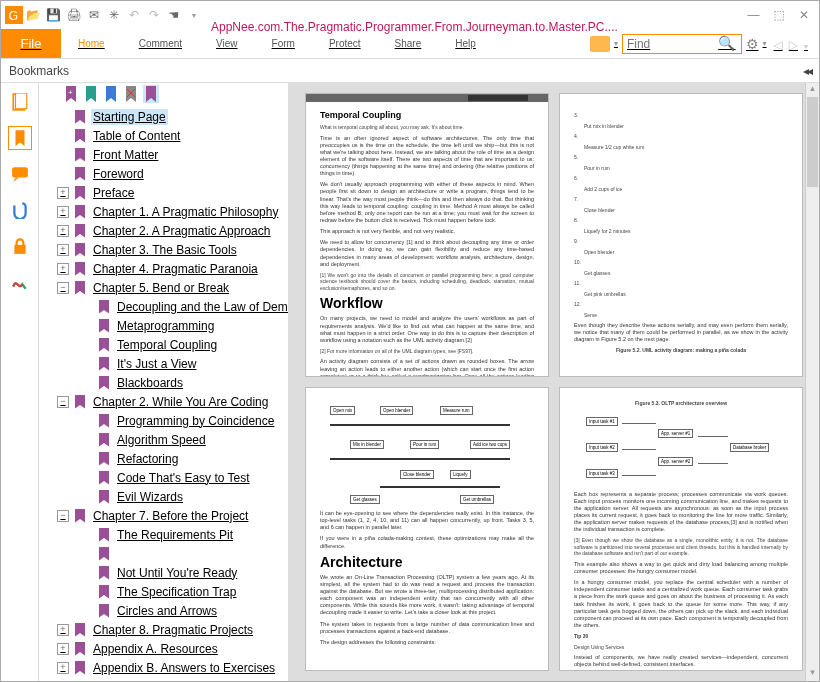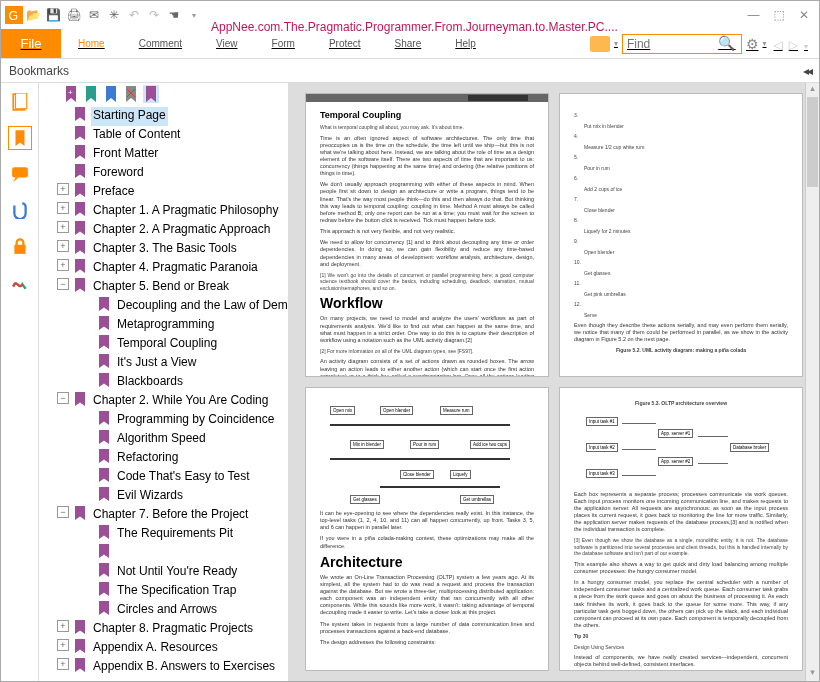--- a/index.html
+++ b/index.html
@@ -22,21 +22,21 @@
 .nav-arrows span { color: #ccc; font-size: 12px; margin: 0 3px; }
 .bookmarks-header { height: 24px; border-bottom: 1px solid #ddd; display: flex; align-items: center; padding: 0 8px; font-size: 12px; color: #444; gap: 42px; }
 .bookmarks-header .spacer { flex: 1; }
 .main { display: flex; height: calc(100% - 82px); }
 .leftbar { width: 38px; border-right: 1px solid #ddd; display: flex; flex-direction: column; align-items: center; padding-top: 10px; gap: 18px; }
 .leftbar .lb { width: 18px; height: 18px; }
 .sidebar { width: 250px; border-right: 1px solid #ddd; display: flex; flex-direction: column; overflow: hidden; }
 .bm-toolbar { height: 22px; display: flex; align-items: center; gap: 4px; padding-left: 24px; }
 .bm-ic { width: 16px; height: 18px; display: inline-block; }
 .bm-tree { flex: 1; overflow-y: auto; overflow-x: hidden; font-size: 12px; padding-top: 2px; }
-.bm-row { display: flex; height: 19px; white-space: nowrap; }
+.bm-row { display: flex; align-items: center; height: 19px; white-space: nowrap; text-decoration: underline; }
 .bm-indent0 { padding-left: 36px; }
 .bm-indent1 { padding-left: 60px; }
 .expander { width: 12px; height: 12px; border: 1px solid #999; display: inline-flex; align-items: center; justify-content: center; font-size: 9px; color: #666; margin-left: -18px; margin-right: 6px; background: #fff; line-height: 1; }
 .bm-row .ribbon { width: 10px; height: 14px; background: #9b4f96; clip-path: polygon(0 0,100% 0,100% 100%,50% 75%,0 100%); margin-right: 6px; flex-shrink: 0; }
 .bm-row.selected span.label { background: #cde6f7; }
 .label { padding: 1px 2px; }
 .content { flex: 1; background: #ddd; position: relative; overflow: hidden; }
 .pages { display: grid; grid-template-columns: 1fr 1fr; gap: 10px; padding: 10px 16px; height: 100%; }
 .page { background: #fff; border: 1px solid #bbb; padding: 12px 14px; overflow: hidden; position: relative; }
 .page .pg-title { font-size: 9px; font-weight: bold; margin: 6px 0 4px; }

